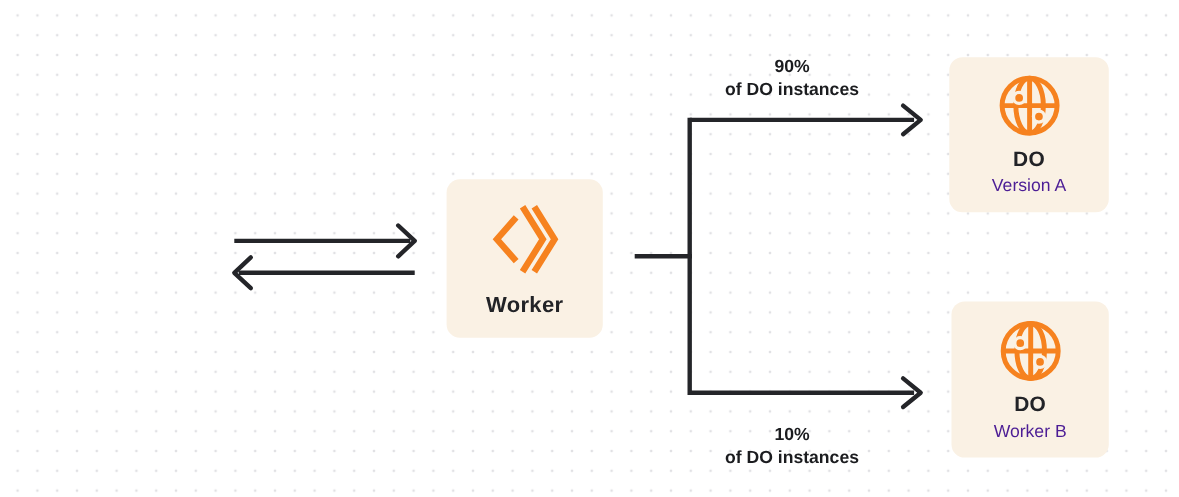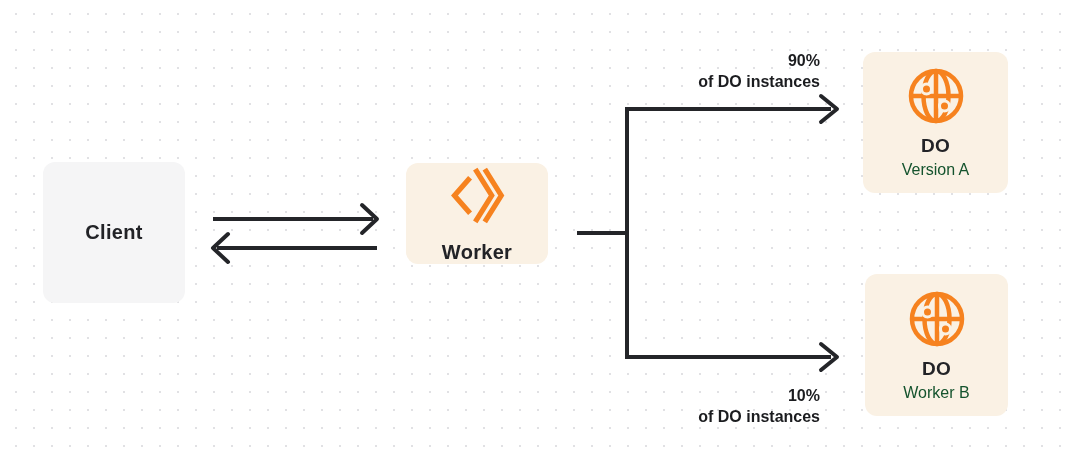--- a/index.html
+++ b/index.html
@@ -21,50 +21,47 @@
     box-sizing:border-box;
   }
   .node.gray{background:#f5f5f6;}
   .node.cream{background:#faf1e4;}
   .node-label-lg{
     font-size:20px;font-weight:700;color:#222327;letter-spacing:.3px;
   }
   .worker-logo{margin-bottom:13px;}
   .do-globe{margin-top:2px;}
   .do-title{font-size:19px;font-weight:700;color:#222327;margin-top:11px;letter-spacing:.3px;text-align:center;}
-  .do-sub{font-size:16px;font-weight:400;color:#14532d;margin-top:4px;}
+  .do-sub{font-size:16px;font-weight:400;color:#4c1d95;margin-top:4px;}
   .conn{position:absolute;overflow:visible;}
   .conn .wire{stroke:#242529;stroke-width:4;fill:none;}
   .conn .head{stroke:#242529;stroke-width:4;fill:none;stroke-linecap:round;stroke-linejoin:round;}
   .edge-label{
-    position:absolute;text-align:right;
+    position:absolute;text-align:center;
     font-size:16px;font-weight:700;color:#1b1c1f;line-height:21px;
   }
 </style>
 </head>
 <body>
 
 <div class="canvas">
 
-  <div class="node gray" style="left:43px;top:162px;width:142px;height:141px;">
-    <div class="node-label-lg">Client</div>
-  </div>
 
   <svg class="conn" style="left:206px;top:198px;" width="180" height="66" viewBox="0 0 180 66">
     <g>
       <line class="wire" x1="7" y1="21" x2="167" y2="21"></line>
       <polyline class="head" points="156,7 171,21 156,35"></polyline>
     </g>
     <g>
       <line class="wire" x1="171" y1="50" x2="11" y2="50"></line>
       <polyline class="head" points="22,36 7,50 22,64"></polyline>
     </g>
   </svg>
 
-  <div class="node cream" style="left:406px;top:163px;width:142px;height:101px;">
+  <div class="node cream" style="left:406px;top:163px;width:142px;height:144px;">
     <svg class="worker-logo" width="66" height="73" viewBox="0 0 68 75">
       <g fill="none" stroke="#f6821f" stroke-width="6" stroke-linecap="butt" stroke-linejoin="miter">
         <polyline points="26,17 8,37.5 26,58"></polyline>
         <polyline points="32,7 51,37.5 32,68"></polyline>
         <polyline points="43,7 62,37.5 43,68"></polyline>
       </g>
     </svg>
     <div class="node-label-lg">Worker</div>
   </div>
 

